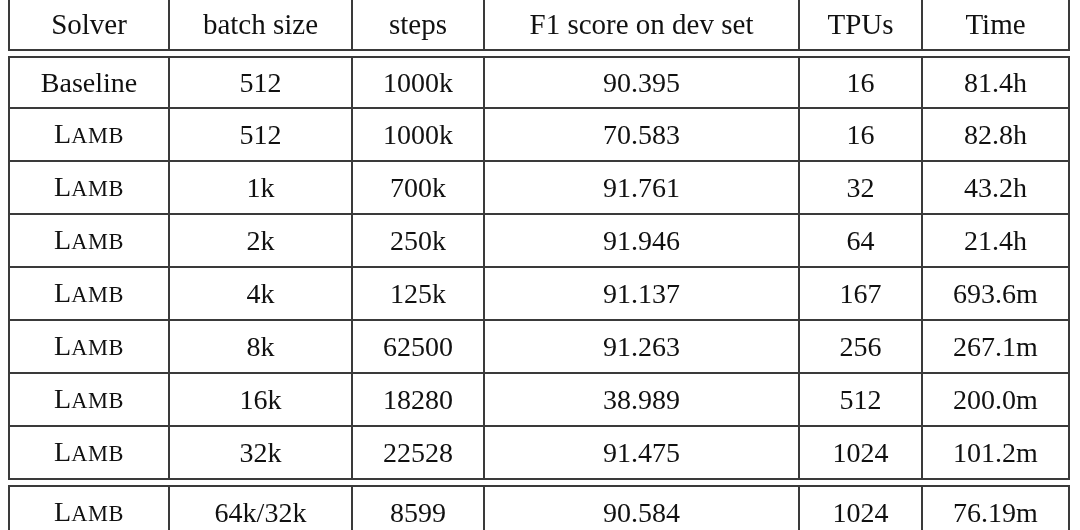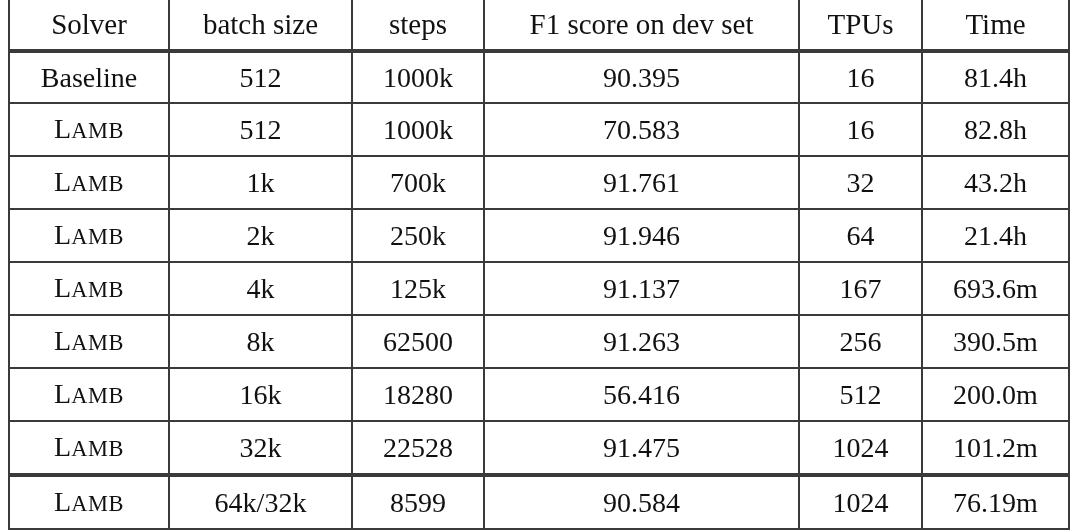--- a/index.html
+++ b/index.html
@@ -67,21 +67,21 @@
   thead th {
     height: 52px;
     line-height: 52px;
     font-size: 29px;
   }
   thead tr th {
     border-bottom: 2px solid #3a3a3a;
   }
 
   
-  .block + .block { }
+  .block + .block { margin-top: 5px; }
 
   .smallcaps {
     font-variant: small-caps;
     letter-spacing: 0.3px;
   }
   .smallcaps .sc-first {
     font-size: 1em;
   }
   .smallcaps .sc-rest {
     font-size: 0.80em;
@@ -163,27 +163,27 @@
           <td>91.137</td>
           <td>167</td>
           <td>693.6m</td>
         </tr>
         <tr>
           <td><span class="smallcaps"><span class="sc-first">L</span><span class="sc-rest">AMB</span></span></td>
           <td>8k</td>
           <td>62500</td>
           <td>91.263</td>
           <td>256</td>
-          <td>390.5m</td>
+          <td>267.1m</td>
         </tr>
         <tr>
           <td><span class="smallcaps"><span class="sc-first">L</span><span class="sc-rest">AMB</span></span></td>
           <td>16k</td>
           <td>18280</td>
-          <td>56.416</td>
+          <td>38.989</td>
           <td>512</td>
           <td>200.0m</td>
         </tr>
         <tr>
           <td><span class="smallcaps"><span class="sc-first">L</span><span class="sc-rest">AMB</span></span></td>
           <td>32k</td>
           <td>22528</td>
           <td>91.475</td>
           <td>1024</td>
           <td>101.2m</td>

